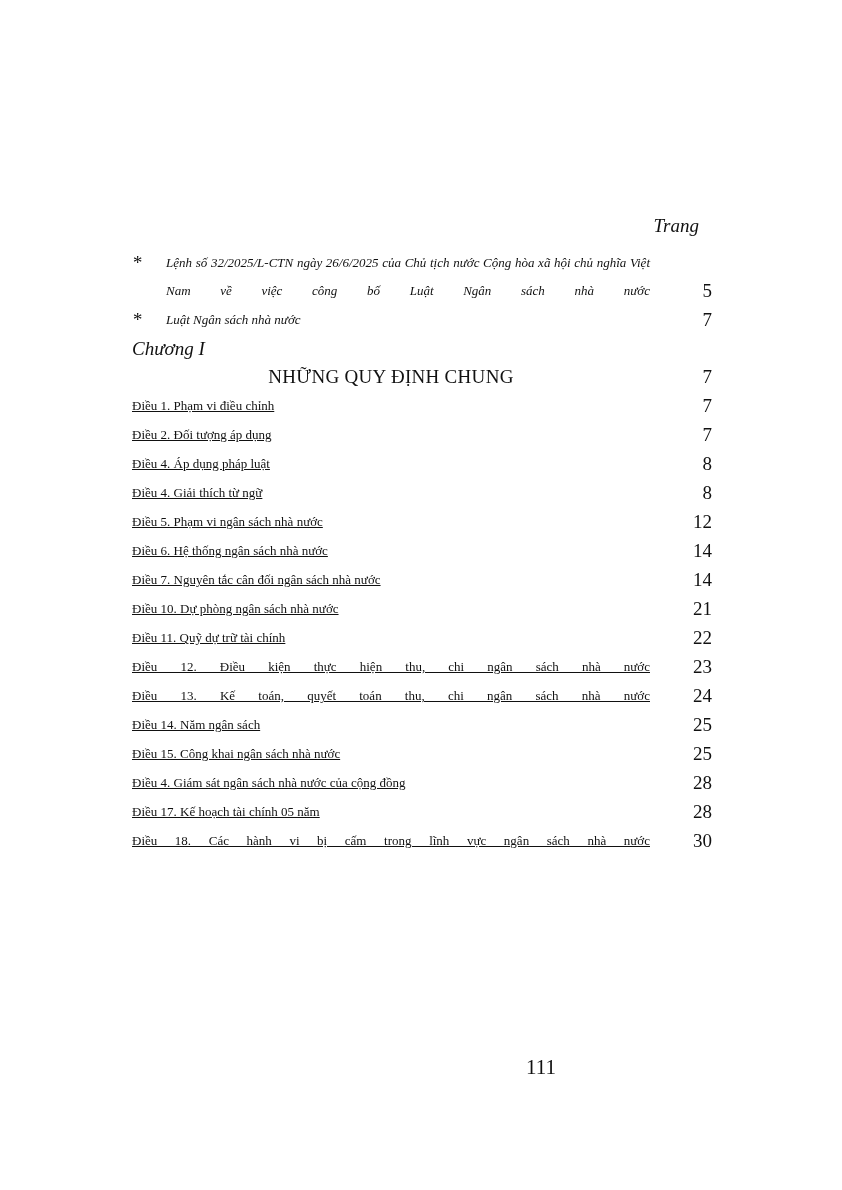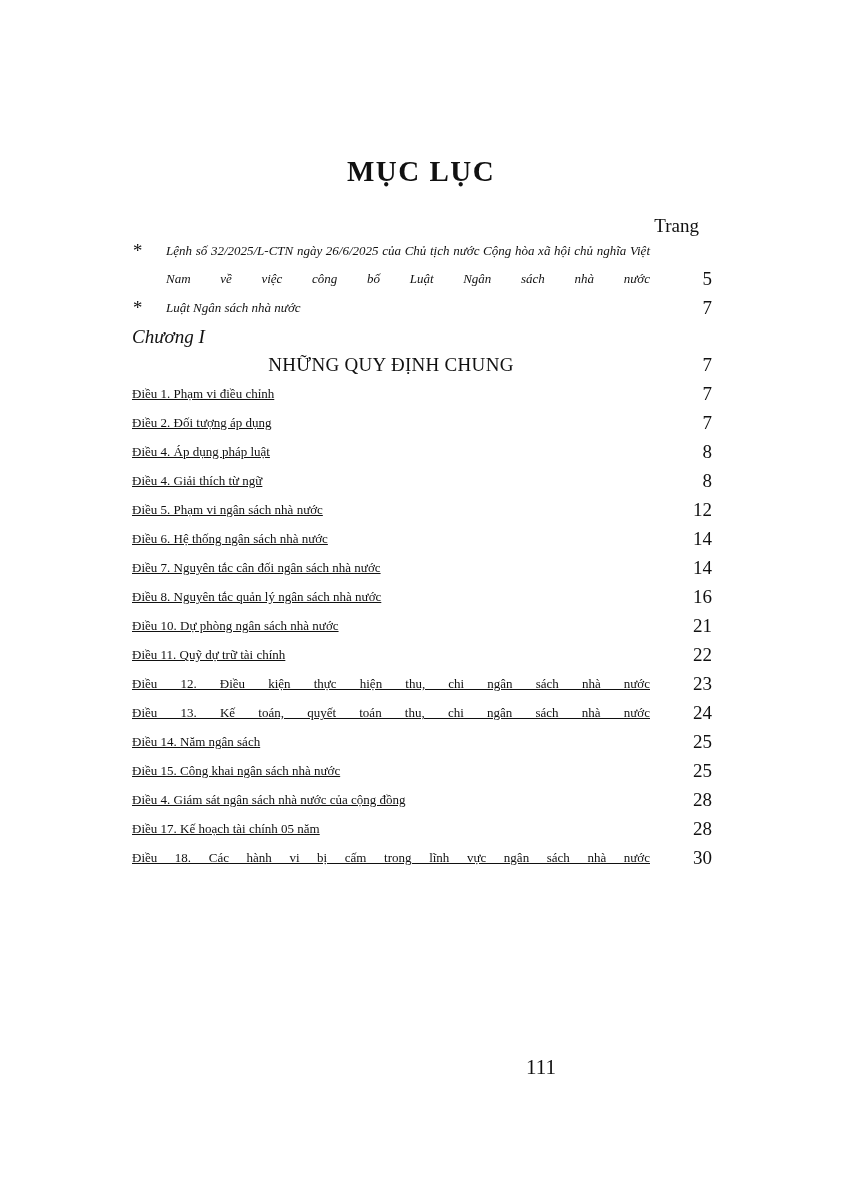--- a/index.html
+++ b/index.html
@@ -35,21 +35,23 @@
   }
   .content {
     position: absolute;
     left: 132px;
     top: 215px;
     width: 580px;
   }
   .trang-row {
     text-align: right;
     font-size: 19px;
+    font-style: italic;
     padding-right: 13px;
+    margin-bottom: 12px;
   }
   .entry {
     display: flex;
     align-items: flex-start;
     margin-bottom: 1px;
   }
   .star {
     width: 34px;
     flex: 0 0 34px;
     font-size: 19px;
@@ -115,21 +117,20 @@
   .justify-fill {
     text-align: justify;
     text-align-last: justify;
   }
 </style>
 </head>
 <body>
 
 <div class="page">
 
-  <div class="title">MỤC LỤC</div>
 
   <div class="content">
 
     <div class="trang-row">Trang</div>
 
     <div class="entry">
       <div class="star">*</div>
       <div class="entry-text italic justify-fill">Lệnh số 32/2025/L-CTN ngày 26/6/2025 của Chủ tịch nước Cộng hòa xã hội chủ nghĩa Việt Nam về việc công bố Luật Ngân sách nhà nước</div>
       <div class="entry-page">5</div>
     </div>
@@ -176,24 +177,20 @@
     <div class="entry">
       <div class="entry-text hang">Điều 6. Hệ thống ngân sách nhà nước</div>
       <div class="entry-page top">14</div>
     </div>
 
     <div class="entry">
       <div class="entry-text hang">Điều 7. Nguyên tắc cân đối ngân sách nhà nước</div>
       <div class="entry-page top">14</div>
     </div>
 
-    <div class="entry">
-      <div class="entry-text hang">Điều 8. Nguyên tắc quản lý ngân sách nhà nước</div>
-      <div class="entry-page top">16</div>
-    </div>
 
 
     <div class="entry">
       <div class="entry-text hang">Điều 10. Dự phòng ngân sách nhà nước</div>
       <div class="entry-page top">21</div>
     </div>
 
     <div class="entry">
       <div class="entry-text hang">Điều 11. Quỹ dự trữ tài chính</div>
       <div class="entry-page top">22</div>

